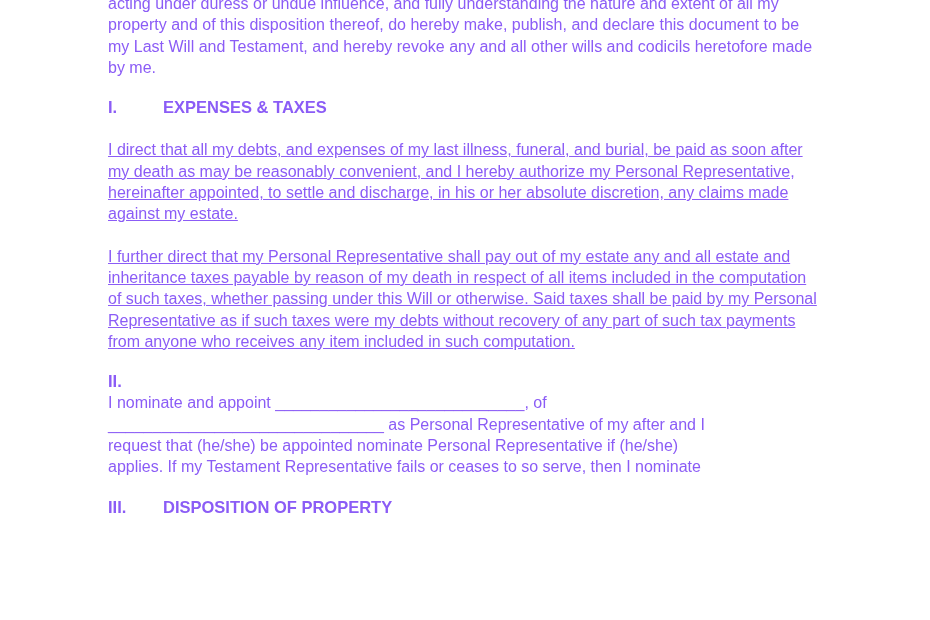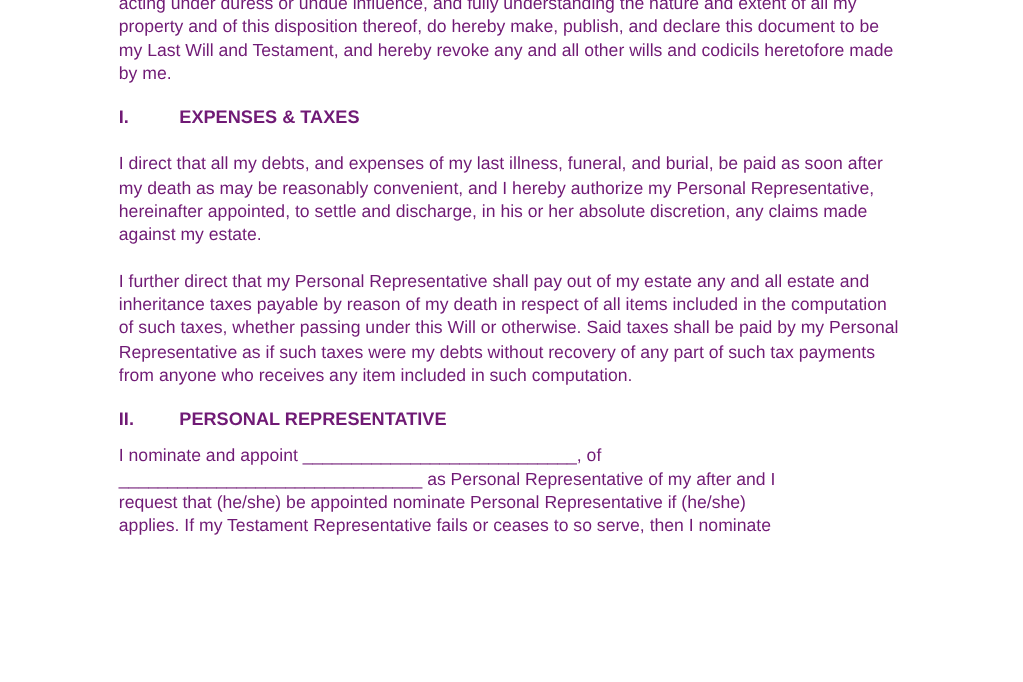--- a/index.html
+++ b/index.html
@@ -10,49 +10,48 @@
   body {
     width: 930px;
     height: 620px;
     overflow: hidden;
     position: relative;
   }
   .page {
     font-family: "Liberation Sans", sans-serif;
     font-size: 16px;
     line-height: 21.3px;
-    color: #701a75;
+    color: #8b5cf6;
     width: 930px;
     height: 610px;
     overflow: hidden;
   }
   .content {
     margin-left: 108px;
     width: 714px;
     margin-top: -7px;
   }
   .para {
     margin: 0;
   }
   .para.intro { margin-top: 0; }
-  .para.pt { margin-top: 21px; }
+  .para.pt { margin-top: 21px; text-decoration: underline; }
   .heading {
     font-weight: bold;
     font-size: 16.5px;
     margin: 0;
     display: flex;
   }
   .heading.ht { margin-top: 19px; }
   .heading .num {
     display: inline-block;
     width: 55px;
     flex: 0 0 55px;
   }
   .fill-lines {
-    margin-top: 12px;
   }
   .fill-lines .fline {
     white-space: pre;
   }
 </style>
 </head>
 <body>
 
 <div class="page">
   <div class="content">
@@ -63,25 +62,28 @@
       <span class="num">I.</span>
       <span class="title">EXPENSES &amp; TAXES</span>
     </div>
 
     <p class="para pt">I direct that all my debts, and expenses of my last illness, funeral, and burial, be paid as soon after my death as may be reasonably convenient, and I hereby authorize my Personal Representative, hereinafter appointed, to settle and discharge, in his or her absolute discretion, any claims made against my estate.</p>
 
     <p class="para pt">I further direct that my Personal Representative shall pay out of my estate any and all estate and inheritance taxes payable by reason of my death in respect of all items included in the computation of such taxes, whether passing under this Will or otherwise. Said taxes shall be paid by my Personal Representative as if such taxes were my debts without recovery of any part of such tax payments from anyone who receives any item included in such computation.</p>
 
     <div class="heading ht">
       <span class="num">II.</span>
-      <span class="title">PERSONAL REPRESENTATIVE</span>
     </div>
 
     <div class="fill-lines">
       <div class="fline">I nominate and appoint ____________________________, of</div>
       <div class="fline">_______________________________ as Personal Representative of my after and I</div>
       <div class="fline">request that (he/she) be appointed nominate Personal Representative if (he/she)</div>
       <div class="fline">applies. If my Testament Representative fails or ceases to so serve, then I nominate</div>
     </div>
 
+    <div class="heading ht">
+      <span class="num">III.</span>
+      <span class="title">DISPOSITION OF PROPERTY</span>
+    </div>
 
   </div>
 </div>
 
 </body></html>

